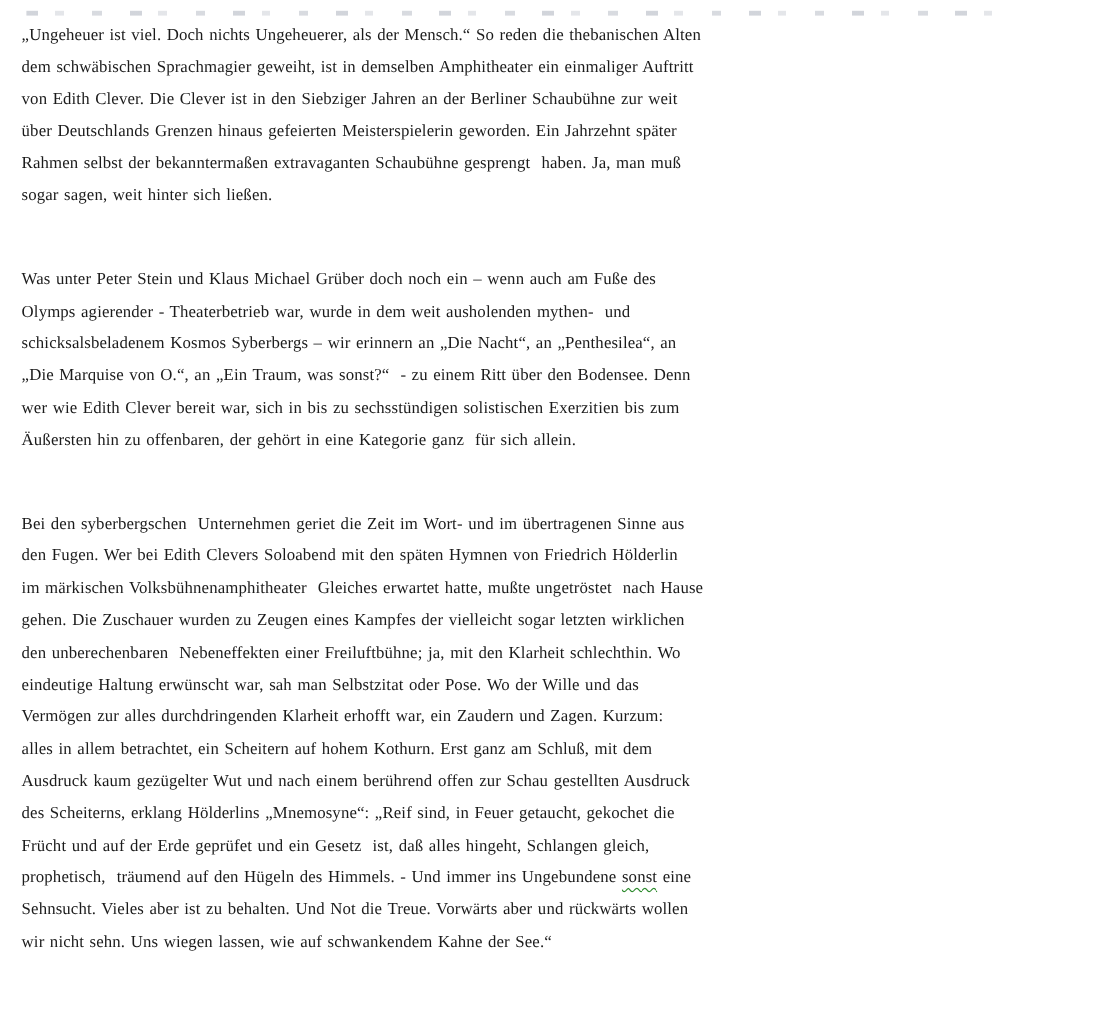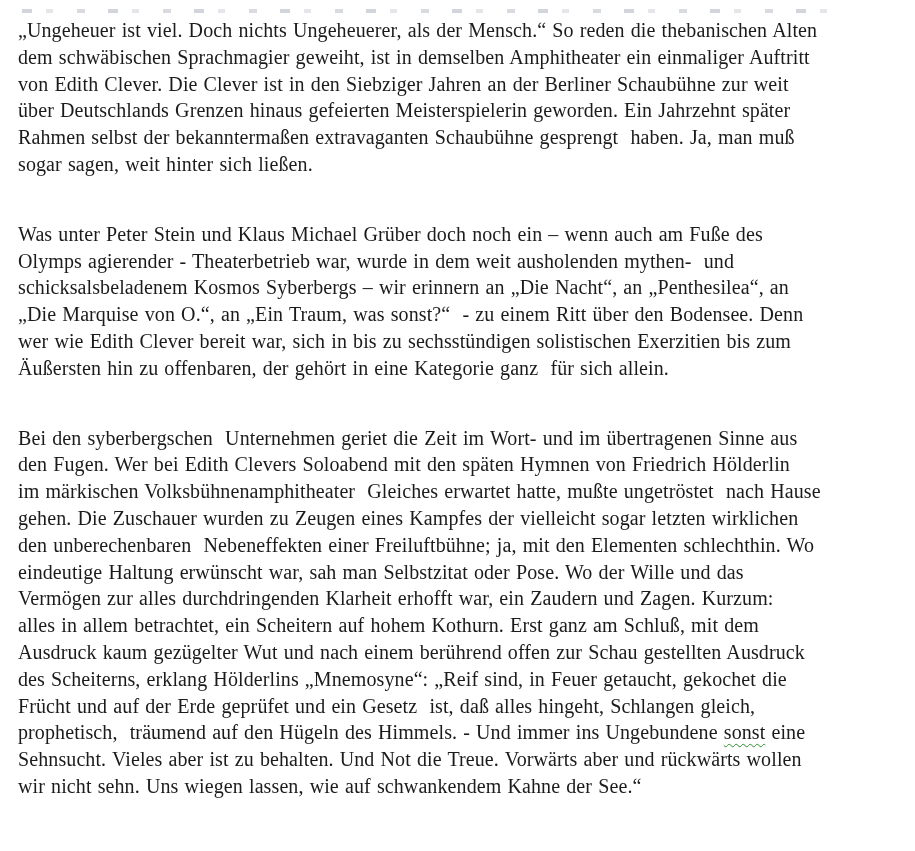--- a/index.html
+++ b/index.html
@@ -13,21 +13,21 @@
     overflow: hidden;
     position: relative;
   }
   .page {
     position: relative;
     width: 864px;
     height: 851px;
     box-sizing: border-box;
     padding: 13px 8px 0 18px;
     font-family: "Liberation Serif", "DejaVu Serif", serif;
-    font-size: 20px;
+    font-size: 14px;
     line-height: 26.8px;
     letter-spacing: 0.1px;
     word-spacing: 1px;
     color: #1b1b1b;
   }
   
   .crop-artifact {
     position: absolute;
     top: 9px;
     left: 22px;
@@ -80,21 +80,21 @@
         <div class="line"><span>schicksalsbeladenem Kosmos Syberbergs – wir erinnern an „Die Nacht“, an „Penthesilea“, an</span></div>
         <div class="line"><span>„Die Marquise von O.“, an „Ein Traum, was sonst?“  - zu einem Ritt über den Bodensee. Denn</span></div>
         <div class="line"><span>wer wie Edith Clever bereit war, sich in bis zu sechsstündigen solistischen Exerzitien bis zum</span></div>
         <div class="line"><span>Äußersten hin zu offenbaren, der gehört in eine Kategorie ganz  für sich allein.</span></div>
       </div>
       <div class="paragraph">
         <div class="line"><span>Bei den syberbergschen  Unternehmen geriet die Zeit im Wort- und im übertragenen Sinne aus</span></div>
         <div class="line"><span>den Fugen. Wer bei Edith Clevers Soloabend mit den späten Hymnen von Friedrich Hölderlin</span></div>
         <div class="line"><span>im märkischen Volksbühnenamphitheater  Gleiches erwartet hatte, mußte ungetröstet  nach Hause</span></div>
         <div class="line"><span>gehen. Die Zuschauer wurden zu Zeugen eines Kampfes der vielleicht sogar letzten wirklichen</span></div>
-        <div class="line"><span>den unberechenbaren  Nebeneffekten einer Freiluftbühne; ja, mit den Elementen schlechthin. Wo</span></div>
+        <div class="line"><span>den unberechenbaren  Nebeneffekten einer Freiluftbühne; ja, mit den Klarheit schlechthin. Wo</span></div>
         <div class="line"><span>eindeutige Haltung erwünscht war, sah man Selbstzitat oder Pose. Wo der Wille und das</span></div>
         <div class="line"><span>Vermögen zur alles durchdringenden Klarheit erhofft war, ein Zaudern und Zagen. Kurzum:</span></div>
         <div class="line"><span>alles in allem betrachtet, ein Scheitern auf hohem Kothurn. Erst ganz am Schluß, mit dem</span></div>
         <div class="line"><span>Ausdruck kaum gezügelter Wut und nach einem berührend offen zur Schau gestellten Ausdruck</span></div>
         <div class="line"><span>des Scheiterns, erklang Hölderlins „Mnemosyne“: „Reif sind, in Feuer getaucht, gekochet die</span></div>
         <div class="line"><span>Frücht und auf der Erde geprüfet und ein Gesetz  ist, daß alles hingeht, Schlangen gleich,</span></div>
         <div class="line"><span>prophetisch,  träumend auf den Hügeln des Himmels. - Und immer ins Ungebundene </span><span class="squiggle">sonst</span><span> eine</span></div>
         <div class="line"><span>Sehnsucht. Vieles aber ist zu behalten. Und Not die Treue. Vorwärts aber und rückwärts wollen</span></div>
         <div class="line"><span>wir nicht sehn. Uns wiegen lassen, wie auf schwankendem Kahne der See.“</span></div>
       </div>

